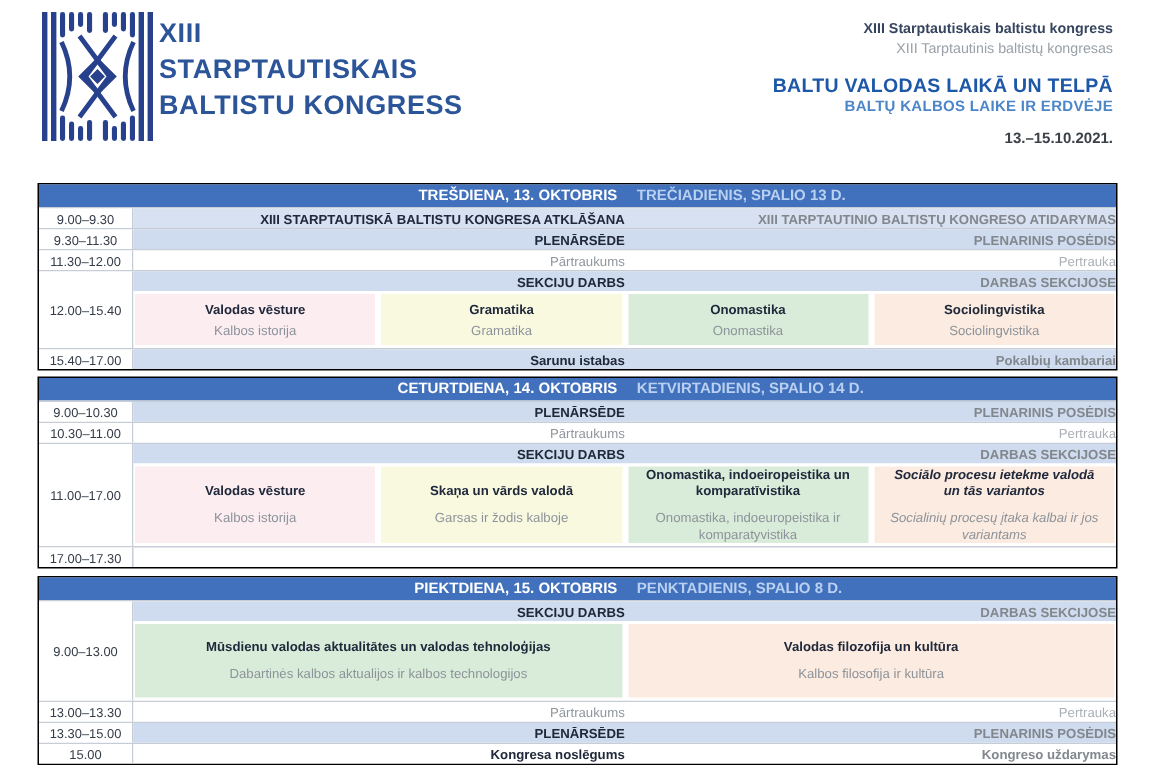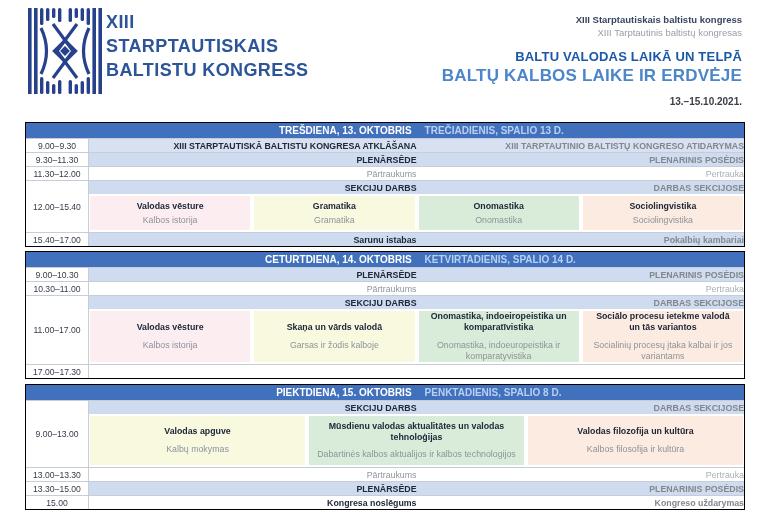--- a/index.html
+++ b/index.html
@@ -10,21 +10,21 @@
   
   .logo-svg{position:absolute;left:28px;top:8px;}
   .congress-title{
     position:absolute;left:106px;top:10px;
     font-size:18px;font-weight:bold;color:#2b5499;line-height:24px;letter-spacing:.4px;
   }
   .hdr-right{position:absolute;right:26px;top:14px;text-align:right;}
   .hdr-right .l1{font-size:9.5px;font-weight:bold;color:#36455f;}
   .hdr-right .l2{font-size:9.5px;color:#99a0a8;margin-top:2px;}
   .hdr-right .theme-lv{font-size:13px;font-weight:bold;color:#1c57a8;margin-top:11px;letter-spacing:.2px;}
-  .hdr-right .theme-lt{font-size:17px;font-weight:bold;color:#4c86c8;margin-top:2px;letter-spacing:.2px;}
+  .hdr-right .theme-lt{font-size:10px;font-weight:bold;color:#4c86c8;margin-top:2px;letter-spacing:.2px;}
   .hdr-right .dates{font-size:10px;font-weight:bold;color:#3c4048;margin-top:10px;}
   
   .sched{
     position:absolute;left:25px;width:718px;background:#fff;
     border:1px solid #000000;font-size:8.8px;
   }
   .t1{top:122px}.t2{top:251px}.t3{top:384px}
   .day{height:15px;background:#4170bd;display:flex;align-items:center;}
   .day .day-lv{width:54.4%;text-align:right;color:#ffffff;font-weight:bold;font-size:10px;padding-right:5px;box-sizing:border-box;}
   .day .day-lt{flex:1;text-align:left;color:#b9d0f0;font-weight:bold;font-size:10px;padding-left:8px;}
@@ -201,21 +201,21 @@
                 <div class="b">Kalbos istorija</div>
               </div>
               <div class="sec" style="background: rgb(249, 249, 224);">
                 <div class="a">Skaņa un vārds valodā</div>
                 <div class="b">Garsas ir žodis kalboje</div>
               </div>
               <div class="sec" style="background: rgb(217, 236, 217);">
                 <div class="a">Onomastika, indoeiropeistika un komparatīvistika</div>
                 <div class="b">Onomastika, indoeuropeistika ir komparatyvistika</div>
               </div>
-              <div class="sec" style="background: rgb(252, 235, 224);">
+              <div class="sec" style="background: rgb(252, 235, 224); font-style: italic;">
                 <div class="a">Sociālo procesu ietekme valodā un tās variantos</div>
                 <div class="b">Socialinių procesų įtaka kalbai ir jos variantams</div>
               </div>
             </div>
           </div>
         </div>
         <div class="row simple">
           <div class="time">17.00–17.30</div>
         </div>
       </div>
@@ -225,24 +225,20 @@
           <div class="day-lt">PENKTADIENIS, SPALIO 8 D.</div>
         </div>
         <div class="row">
           <div class="time">9.00–13.00</div>
           <div class="content-col">
             <div class="band blue subhead">
               <div class="lv">SEKCIJU DARBS</div>
               <div class="lt">DARBAS SEKCIJOSE</div>
             </div>
             <div class="secs">
-              <div class="sec" style="background: rgb(249, 249, 224);">
-                <div class="a">Valodas apguve</div>
-                <div class="b">Kalbų mokymas</div>
-              </div>
               <div class="sec" style="background: rgb(217, 236, 217);">
                 <div class="a">Mūsdienu valodas aktualitātes un valodas tehnoloģijas</div>
                 <div class="b">Dabartinės kalbos aktualijos ir kalbos technologijos</div>
               </div>
               <div class="sec" style="background: rgb(252, 235, 224);">
                 <div class="a">Valodas filozofija un kultūra</div>
                 <div class="b">Kalbos filosofija ir kultūra</div>
               </div>
             </div>
           </div>

